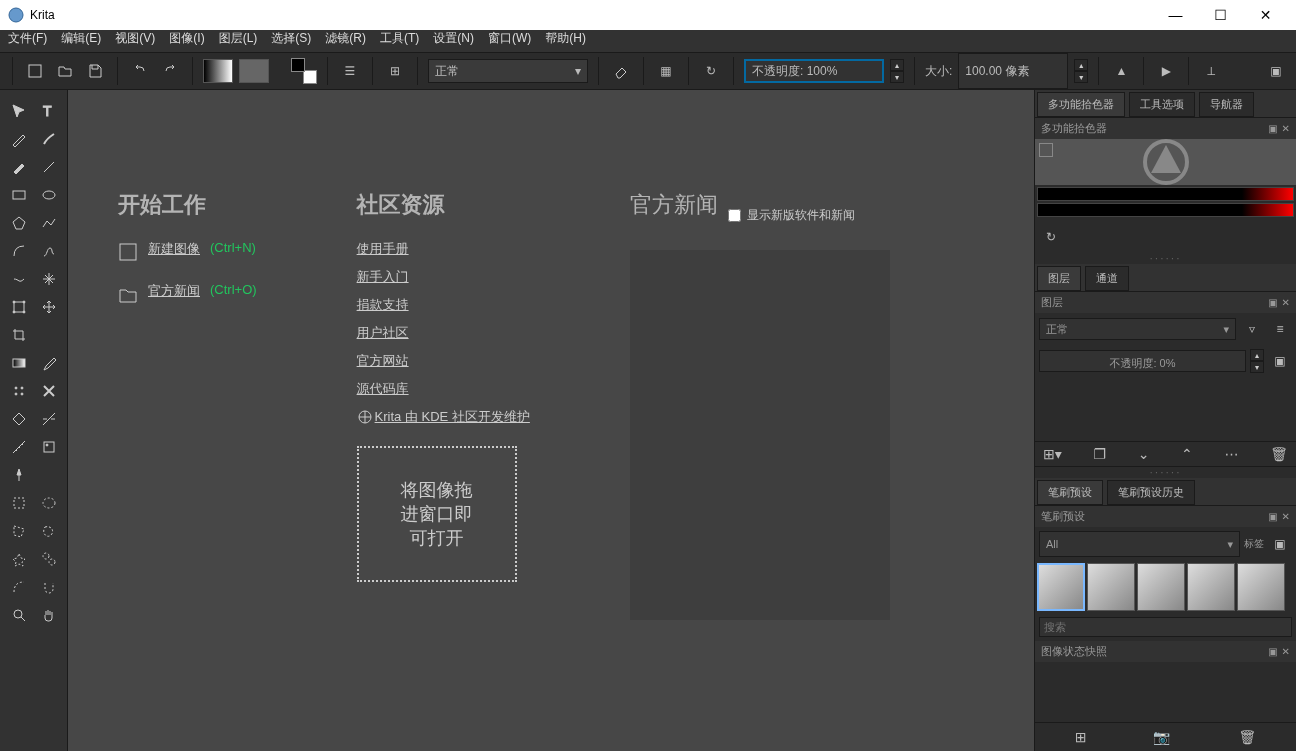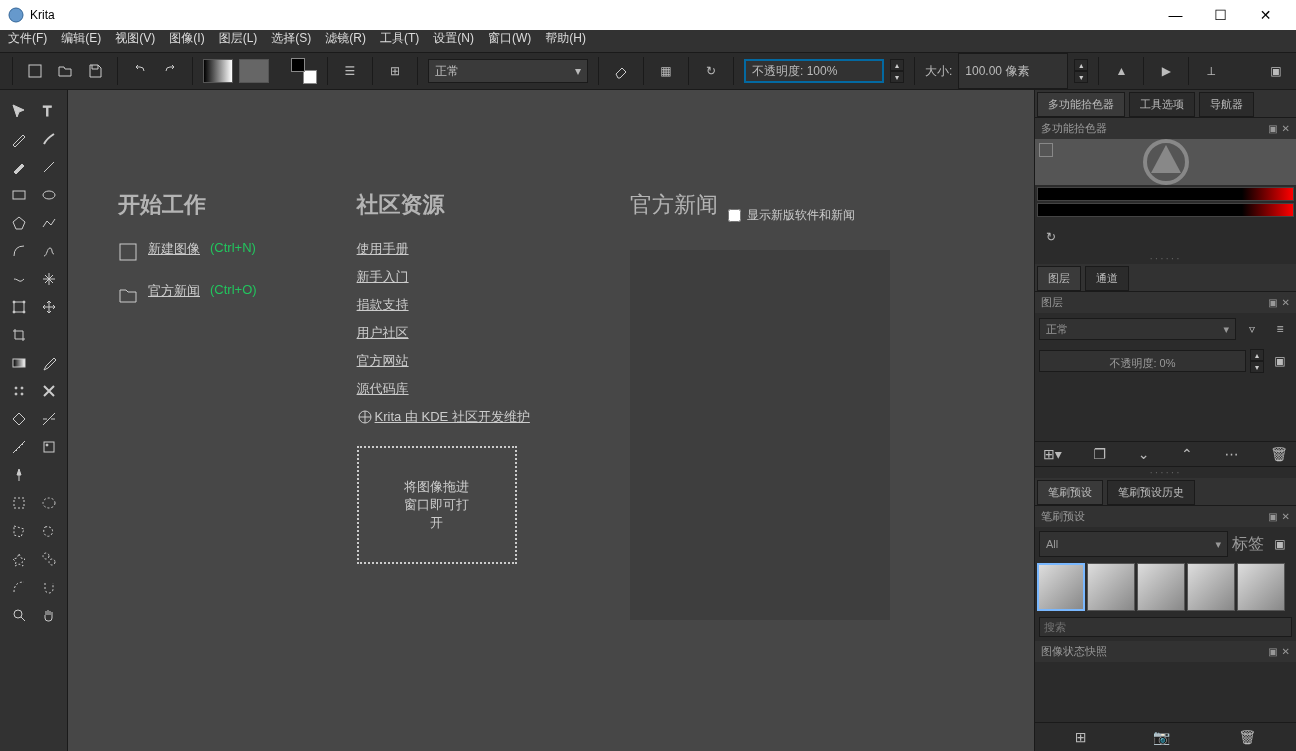--- a/index.html
+++ b/index.html
@@ -27,21 +27,21 @@
 .toolbox { width: 68px; background: #323232; border-right: 1px solid #1a1a1a; padding: 8px 6px; display: grid; grid-template-columns: repeat(2, 26px); gap: 2px 4px; justify-content: center; align-content: start; }
 .tool { width: 26px; height: 26px; display: flex; align-items: center; justify-content: center; cursor: pointer; color: #ccc; }
 .tool svg { stroke: #ccc; fill: none; }
 .canvas-area { flex: 1; background: #474747; position: relative; }
 .start-screen { position: absolute; top: 100px; left: 50px; right: 50px; display: flex; gap: 100px; }
 .start-col h2 { font-size: 22px; font-weight: 700; color: #b4b4b4; margin-bottom: 20px; }
 .start-link { display: flex; gap: 10px; margin-bottom: 18px; color: #ccc; font-size: 13px; }
 .start-link a { color: #ccc; text-decoration: underline; cursor: pointer; }
 .start-link .shortcut { color: #22c55e; text-decoration: none; }
 .comm-link { color: #ccc; text-decoration: underline; display: block; margin-bottom: 10px; font-size: 13px; cursor: pointer; }
-.drop-zone { border: 2px dotted #ccc; padding: 30px 40px; margin-top: 20px; color: #ccc; font-size: 13px; text-align: center; width: 160px; }
+.drop-zone { border: 2px dotted #ccc; padding: 30px 40px; margin-top: 20px; color: #ccc; font-size: 18px; text-align: center; width: 160px; }
 .news-box { background: #3e3e3e; width: 260px; height: 370px; }
 .news-header { display: flex; align-items: center; gap: 10px; margin-bottom: 10px; }
 .news-header h2 { font-size: 22px; font-weight: 400; color: #b4b4b4; }
 .news-header label { display: flex; align-items: center; gap: 6px; font-size: 12px; color: #ccc; }
 .news-header input { width: 13px; height: 13px; }
 .right-panel { width: 262px; background: #2b2b2b; border-left: 1px solid #1a1a1a; display: flex; flex-direction: column; overflow: hidden; }
 .panel-tabs { display: flex; background: #323232; border-bottom: 1px solid #1a1a1a; }
 .panel-tab { padding: 4px 10px; font-size: 11px; color: #bbb; cursor: pointer; border: 1px solid #1a1a1a; background: #2b2b2b; margin: 2px 2px 0 2px; }
 .panel-tab.active { background: #3a3a3a; }
 .panel-header { display: flex; justify-content: space-between; align-items: center; padding: 3px 6px; font-size: 11px; color: #999; background: #323232; }
@@ -528,21 +528,21 @@
       <div class="panel-ctrls">
           <span>▣</span>
           <span>✕</span>
         </div>
     </div>
     <div class="preset-row">
       <div class="dd">
           <span>All</span>
           <span style="margin-left:auto">▾</span>
         </div>
-      <span style="font-size:16px;color:#999">标签</span>
+      <span style="font-size:10px;color:#999">标签</span>
       <span class="tb-btn">▣</span>
     </div>
     <div class="brush-thumbs">
       <div class="brush-thumb selected"></div>
       <div class="brush-thumb"></div>
       <div class="brush-thumb"></div>
       <div class="brush-thumb"></div>
       <div class="brush-thumb"></div>
     </div>
     <div class="search-box">

